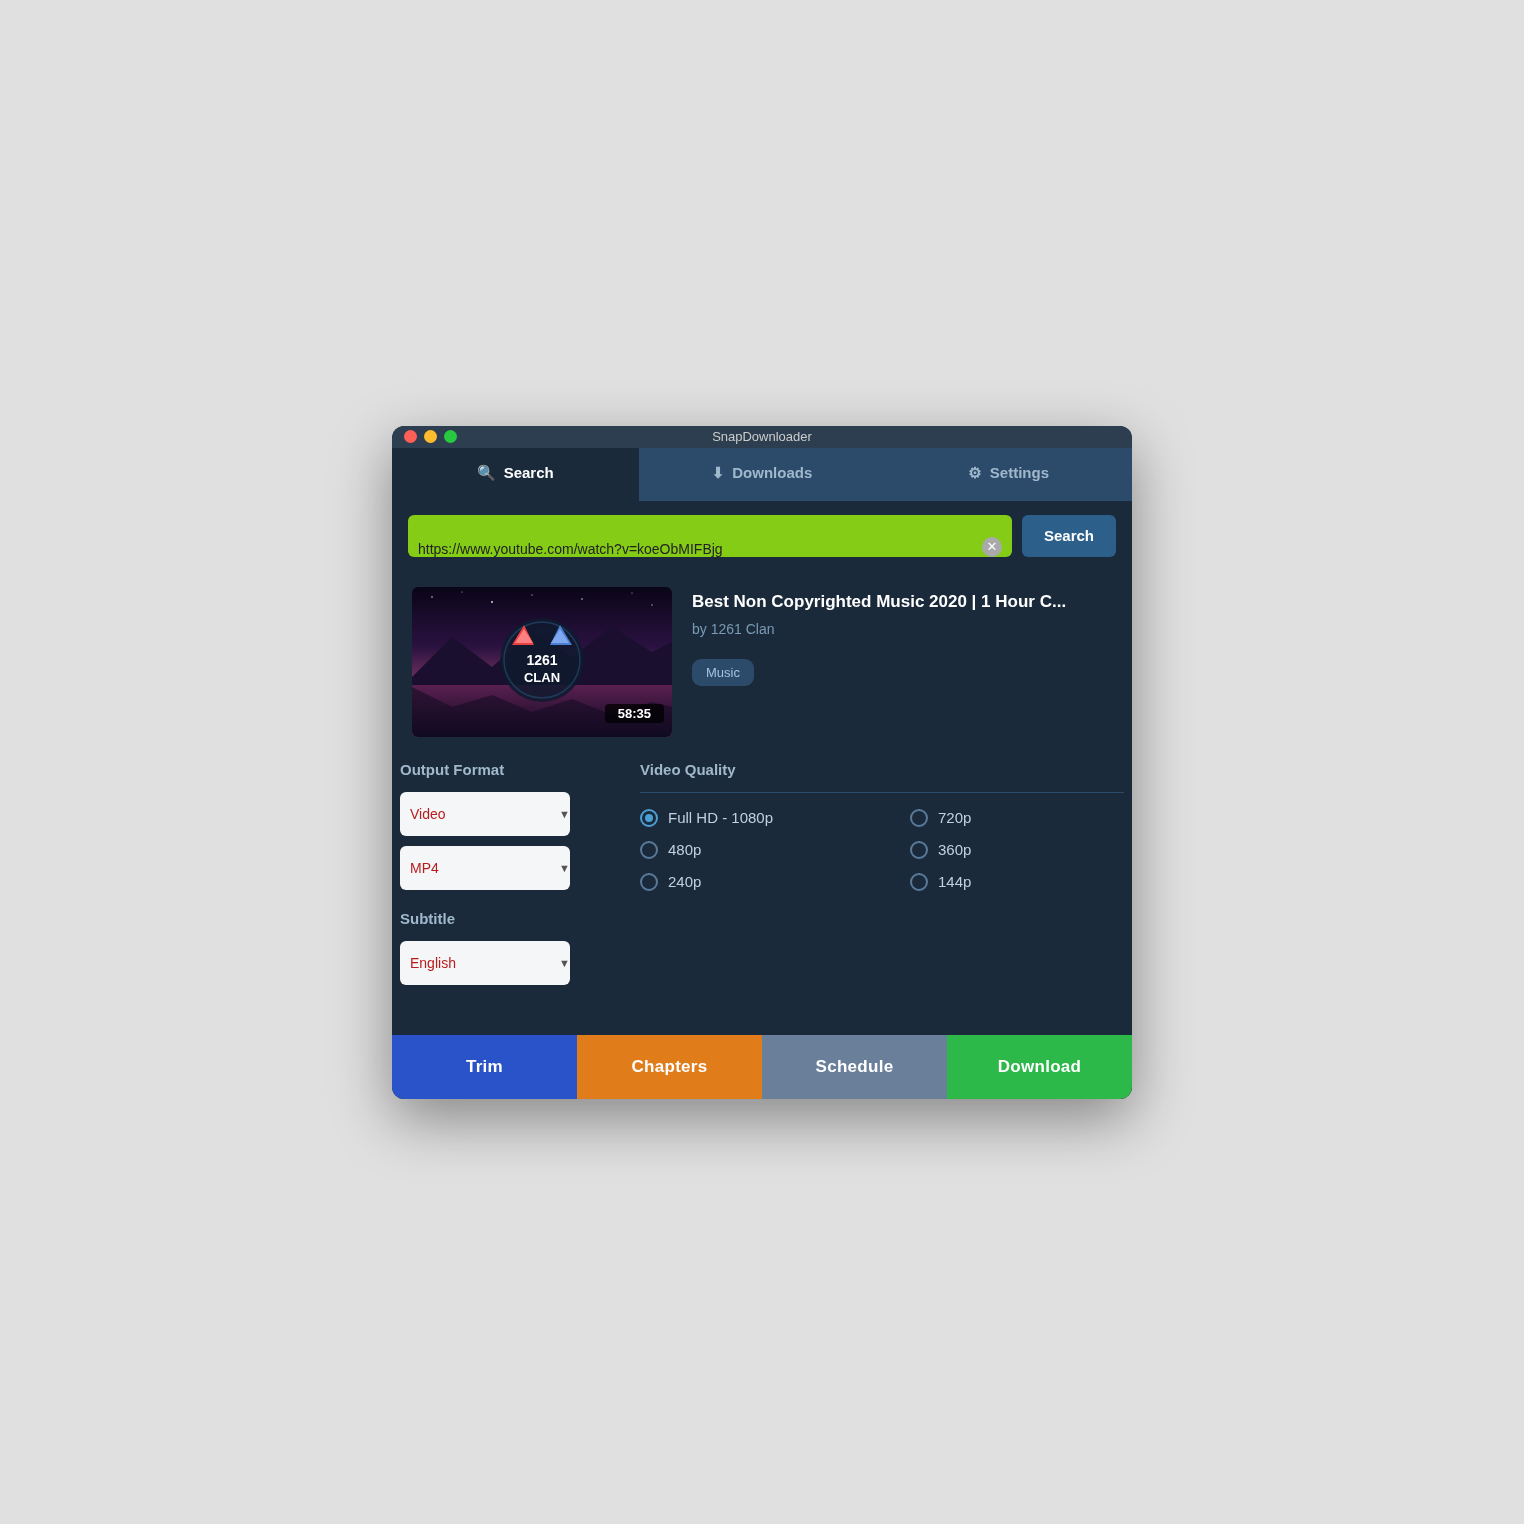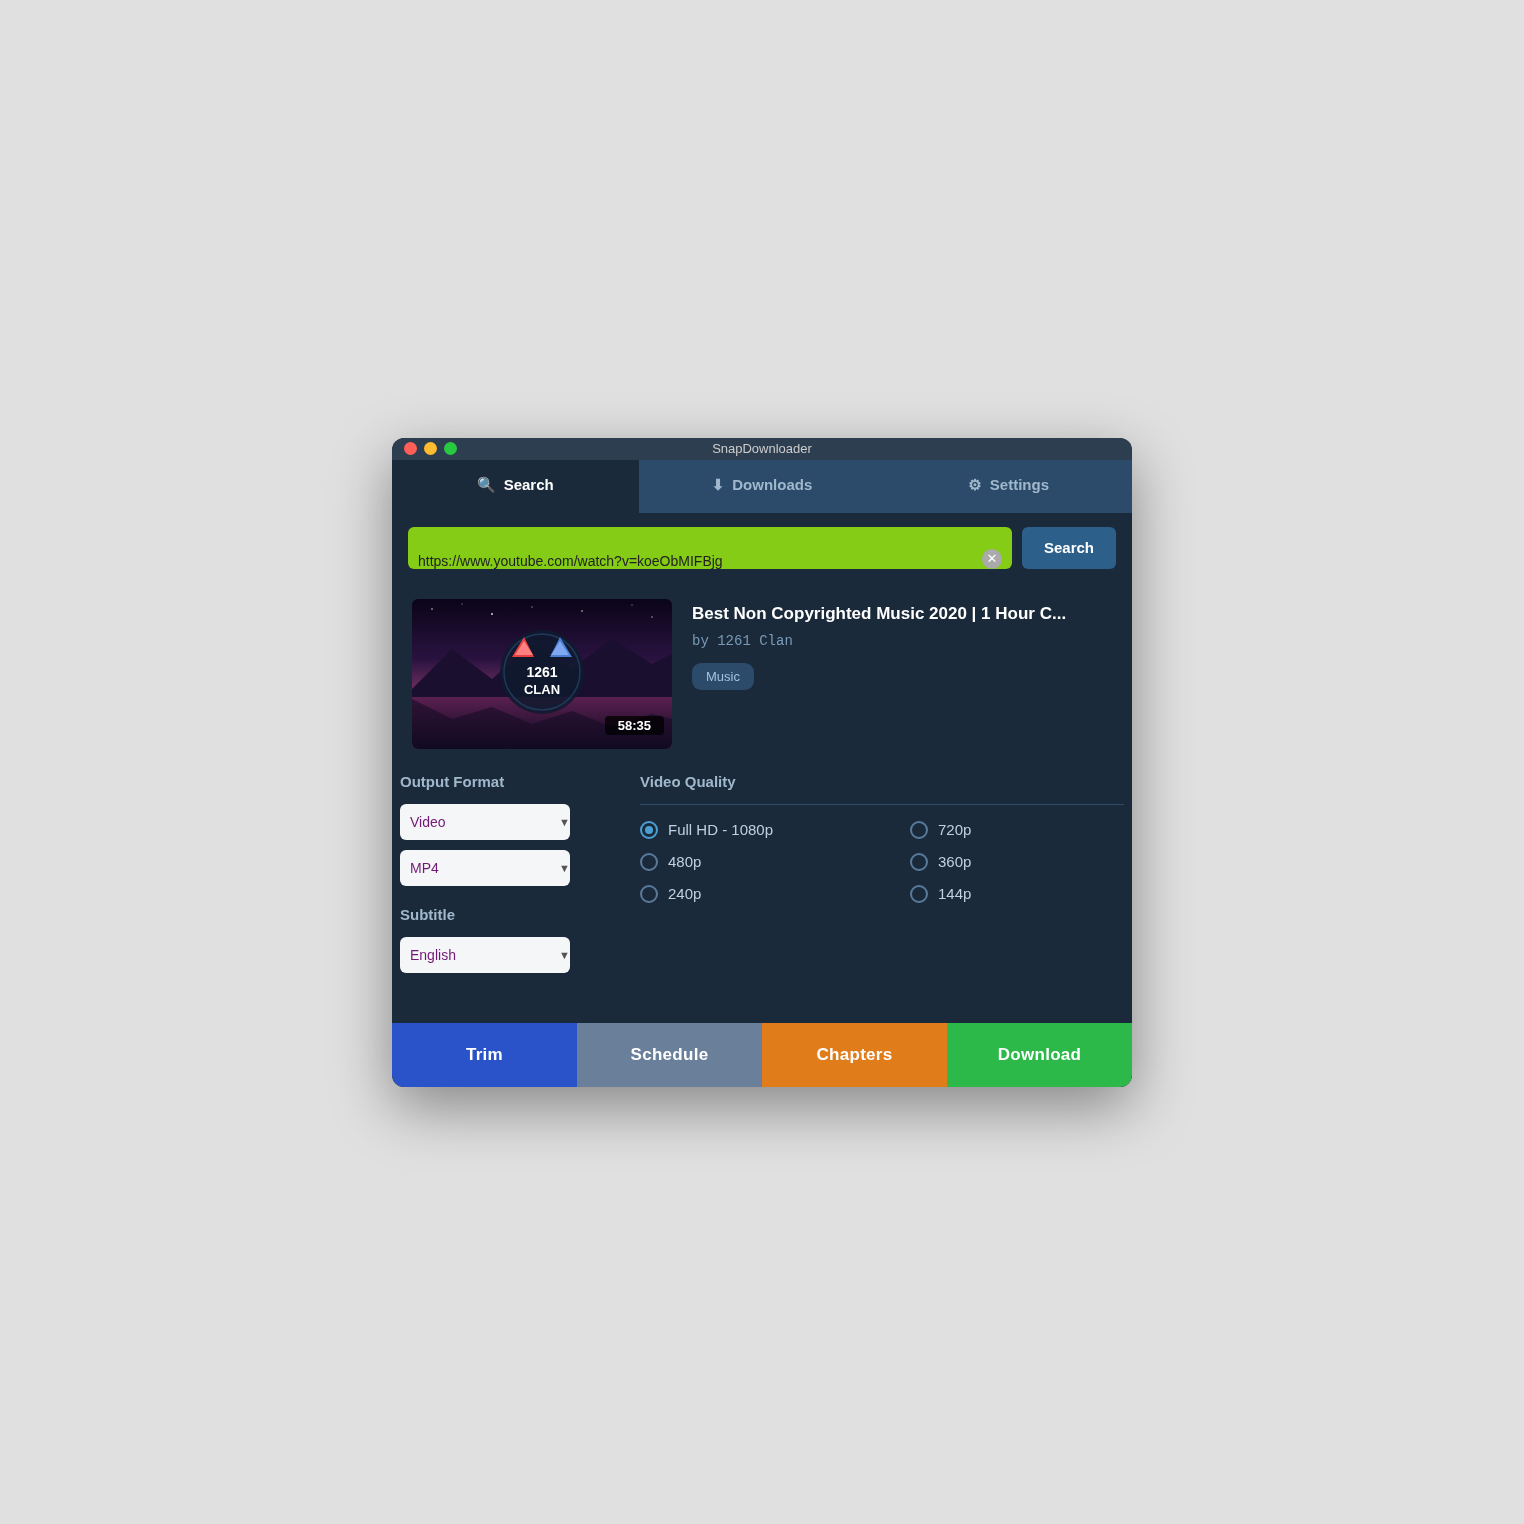--- a/index.html
+++ b/index.html
@@ -180,22 +180,21 @@
       font-size: 17px;
       font-weight: 700;
       color: #fff;
       margin-bottom: 8px;
       line-height: 1.3;
     }
 
     .video-channel {
       font-size: 14px;
       color: #7a9ab5;
-      margin-bottom: 14px;
-      font-family: Liberation Mono, monospace;
+      margin-bottom: 22px;
     }
 
     .video-tag {
       background: #2c4a6a;
       color: #a0c4e0;
       border-radius: 9px;
       padding: 6px 14px;
       font-size: 13px;
       display: inline-block;
     }
@@ -222,25 +221,25 @@
       margin-bottom: 14px;
     }
 
     .select-wrapper {
       position: relative;
       margin-bottom: 10px;
     }
 
     .select-wrapper select {
       width: 170px;
-      height: 36px;
+      height: 44px;
       border-radius: 6px;
       border: none;
       background: #f5f6f7;
-      color: #701a75;
+      color: #b91c1c;
       font-size: 14px;
       padding: 0 30px 0 10px;
       appearance: none;
       cursor: pointer;
       outline: none;
     }
 
     .select-arrow {
       position: absolute;
       right: 10px;
@@ -493,18 +492,18 @@
           </div>
 
         </div>
       </div>
 
     </div>
   </div>
 
   <div class="bottom-bar">
     <button class="bottom-btn btn-trim">Trim</button>
+    <button class="bottom-btn btn-chapters">Chapters</button>
     <button class="bottom-btn btn-schedule">Schedule</button>
-    <button class="bottom-btn btn-chapters">Chapters</button>
     <button class="bottom-btn btn-download">Download</button>
   </div>
 
 </div>
 
 </body></html>

